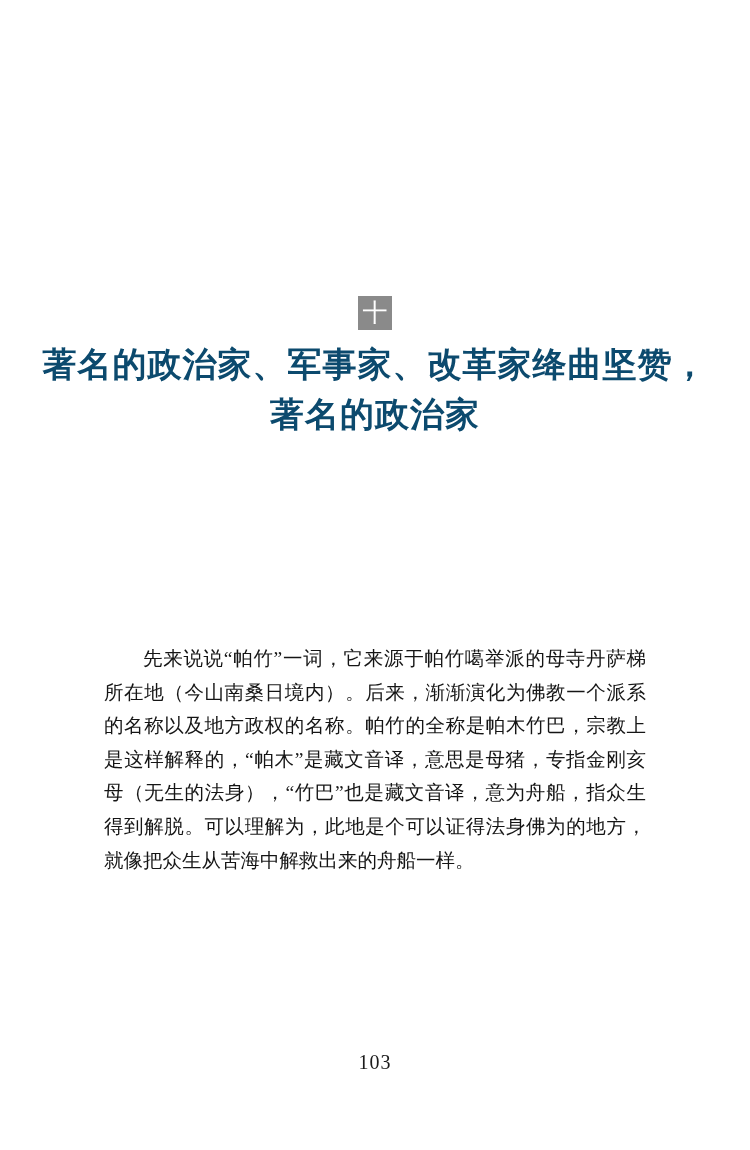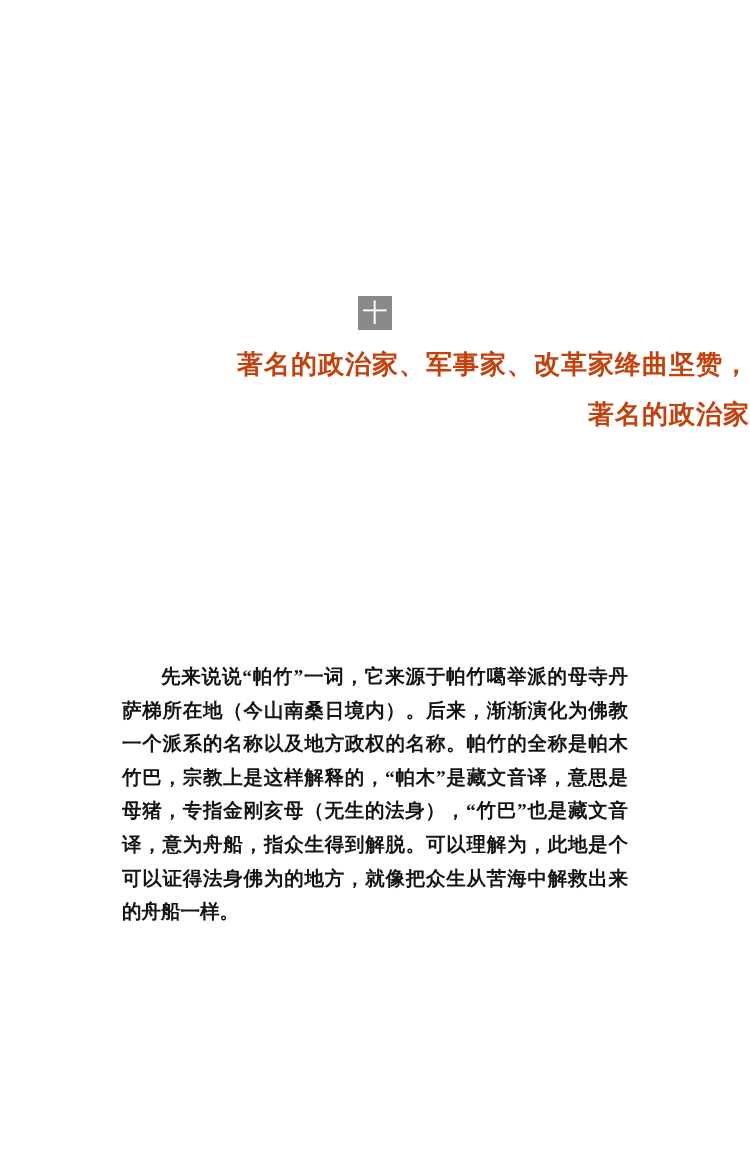--- a/index.html
+++ b/index.html
@@ -26,41 +26,40 @@
     font-size: 25px;
     line-height: 34px;
     text-align: center;
     font-weight: normal;
   }
   .chapter-title {
     position: absolute;
     top: 340px;
     left: 0;
     width: 100%;
-    text-align: right;
+    text-align: center;
     font-weight: bold;
-    font-size: 26px;
+    font-size: 34px;
     line-height: 50px;
-    color: #c2410c;
+    color: #0c4a6e;
     letter-spacing: 1px;
   }
   .body-text {
     position: absolute;
     top: 642px;
     left: 104px;
     width: 542px;
     font-size: 19.5px;
     line-height: 33.6px;
     text-align: justify;
     color: #151515;
   }
   .body-text p {
     text-indent: 2em;
-    margin: 18px;
-    font-weight: bold;
+    margin: 0;
   }
   .page-number {
     position: absolute;
     top: 1051px;
     left: 0;
     width: 100%;
     text-align: center;
     font-size: 20px;
     color: #1a1a1a;
     letter-spacing: 1px;
@@ -75,14 +74,15 @@
 
   <div class="chapter-title">
     <div>著名的政治家、军事家、改革家绛曲坚赞，</div>
     <div>著名的政治家</div>
   </div>
 
   <div class="body-text">
     <p>先来说说“帕竹”一词，它来源于帕竹噶举派的母寺丹萨梯所在地（今山南桑日境内）。后来，渐渐演化为佛教一个派系的名称以及地方政权的名称。帕竹的全称是帕木竹巴，宗教上是这样解释的，“帕木”是藏文音译，意思是母猪，专指金刚亥母（无生的法身），“竹巴”也是藏文音译，意为舟船，指众生得到解脱。可以理解为，此地是个可以证得法身佛为的地方，就像把众生从苦海中解救出来的舟船一样。</p>
   </div>
 
+  <div class="page-number">103</div>
 
 </div>
 
 </body></html>

